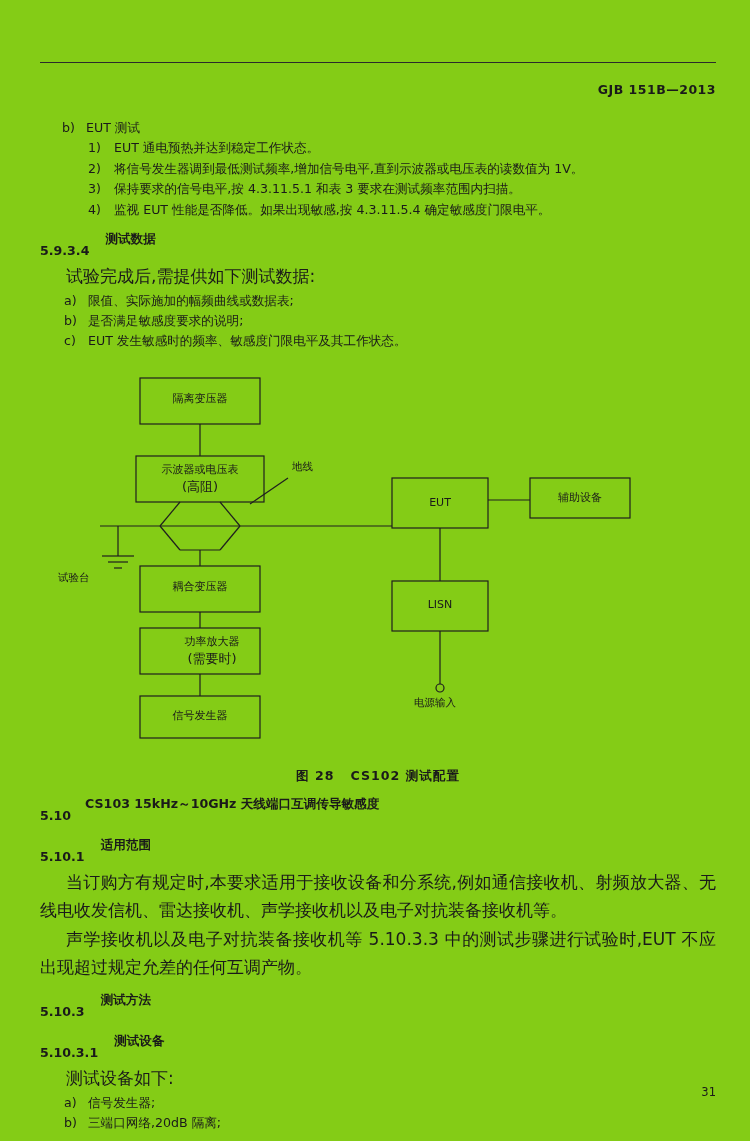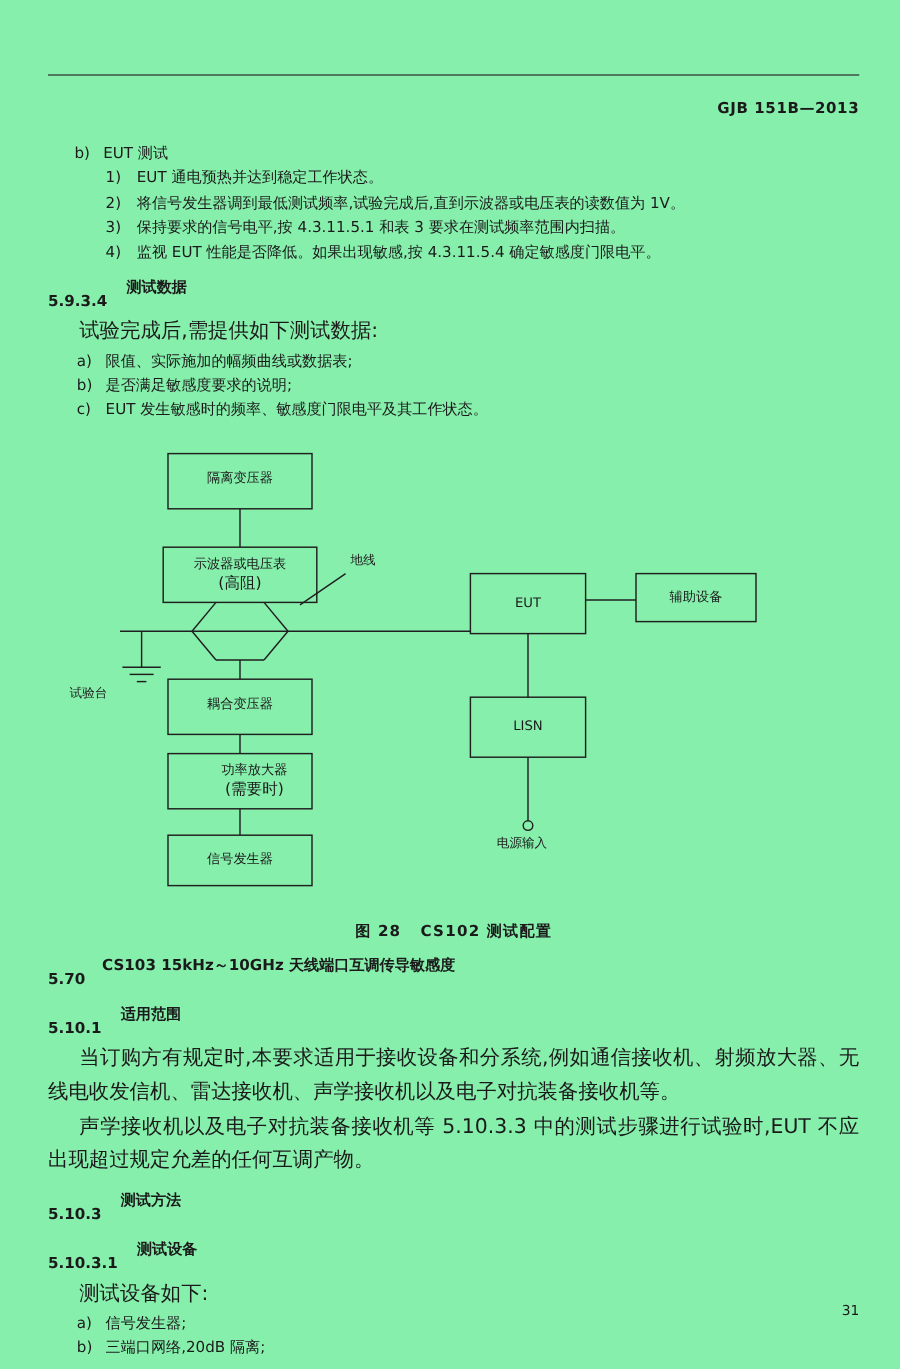--- a/index.html
+++ b/index.html
@@ -8,21 +8,21 @@
     background: #ffffff;
   }
   body {
     font-family: "DejaVu Sans", "Liberation Sans", sans-serif;
     color: #1a1a1a;
   }
   .page {
     position: relative;
     width: 750px;
     height: 1141px;
-    background: #86efac;
+    background: #84cc16;
     overflow: hidden;
   }
   .rule {
     position: absolute;
     left: 40px;
     right: 34px;
     top: 62px;
     border-top: 1px solid #2b2b2b;
   }
   .header-id {
@@ -136,21 +136,21 @@
       <span class="txt">EUT 测试</span>
     </div>
 
 
     <div class="row i2">
       <span class="marker mk-w26">1)</span>
       <span class="txt">EUT 通电预热并达到稳定工作状态。</span>
     </div>
     <div class="row i2">
       <span class="marker mk-w26">2)</span>
-      <span class="txt">将信号发生器调到最低测试频率,试验完成后,直到示波器或电压表的读数值为 1V。</span>
+      <span class="txt">将信号发生器调到最低测试频率,增加信号电平,直到示波器或电压表的读数值为 1V。</span>
     </div>
     <div class="row i2">
       <span class="marker mk-w26">3)</span>
       <span class="txt">保持要求的信号电平,按 4.3.11.5.1 和表 3 要求在测试频率范围内扫描。</span>
     </div>
     <div class="row i2">
       <span class="marker mk-w26">4)</span>
       <span class="txt">监视 EUT 性能是否降低。如果出现敏感,按 4.3.11.5.4 确定敏感度门限电平。</span>
     </div>
 
@@ -244,21 +244,21 @@
       <div class="free-label" style="left:252px; top:94px;">地线</div>
       <div class="free-label" style="left:18px; top:205px;">试验台</div>
       <div class="free-label" style="left:374px; top:330px;">电源输入</div>
     </div>
 
     <div class="fig-caption">
       <span>图 28</span><span class="cap-gap"></span><span>CS102 测试配置</span>
     </div>
 
     <div class="sec-head">
-      <span class="sec-num">5.70</span>
+      <span class="sec-num">5.10</span>
       <span class="sec-title-wide">CS103 15kHz～10GHz 天线端口互调传导敏感度</span>
     </div>
 
     <div class="sec-head">
       <span class="sec-num">5.10.1</span>
       <span class="sec-title">适用范围</span>
     </div>
     <div class="para">当订购方有规定时,本要求适用于接收设备和分系统,例如通信接收机、射频放大器、无线电收发信机、雷达接收机、声学接收机以及电子对抗装备接收机等。</div>
 
     <div class="para">声学接收机以及电子对抗装备接收机等 5.10.3.3 中的测试步骤进行试验时,EUT 不应出现超过规定允差的任何互调产物。</div>

